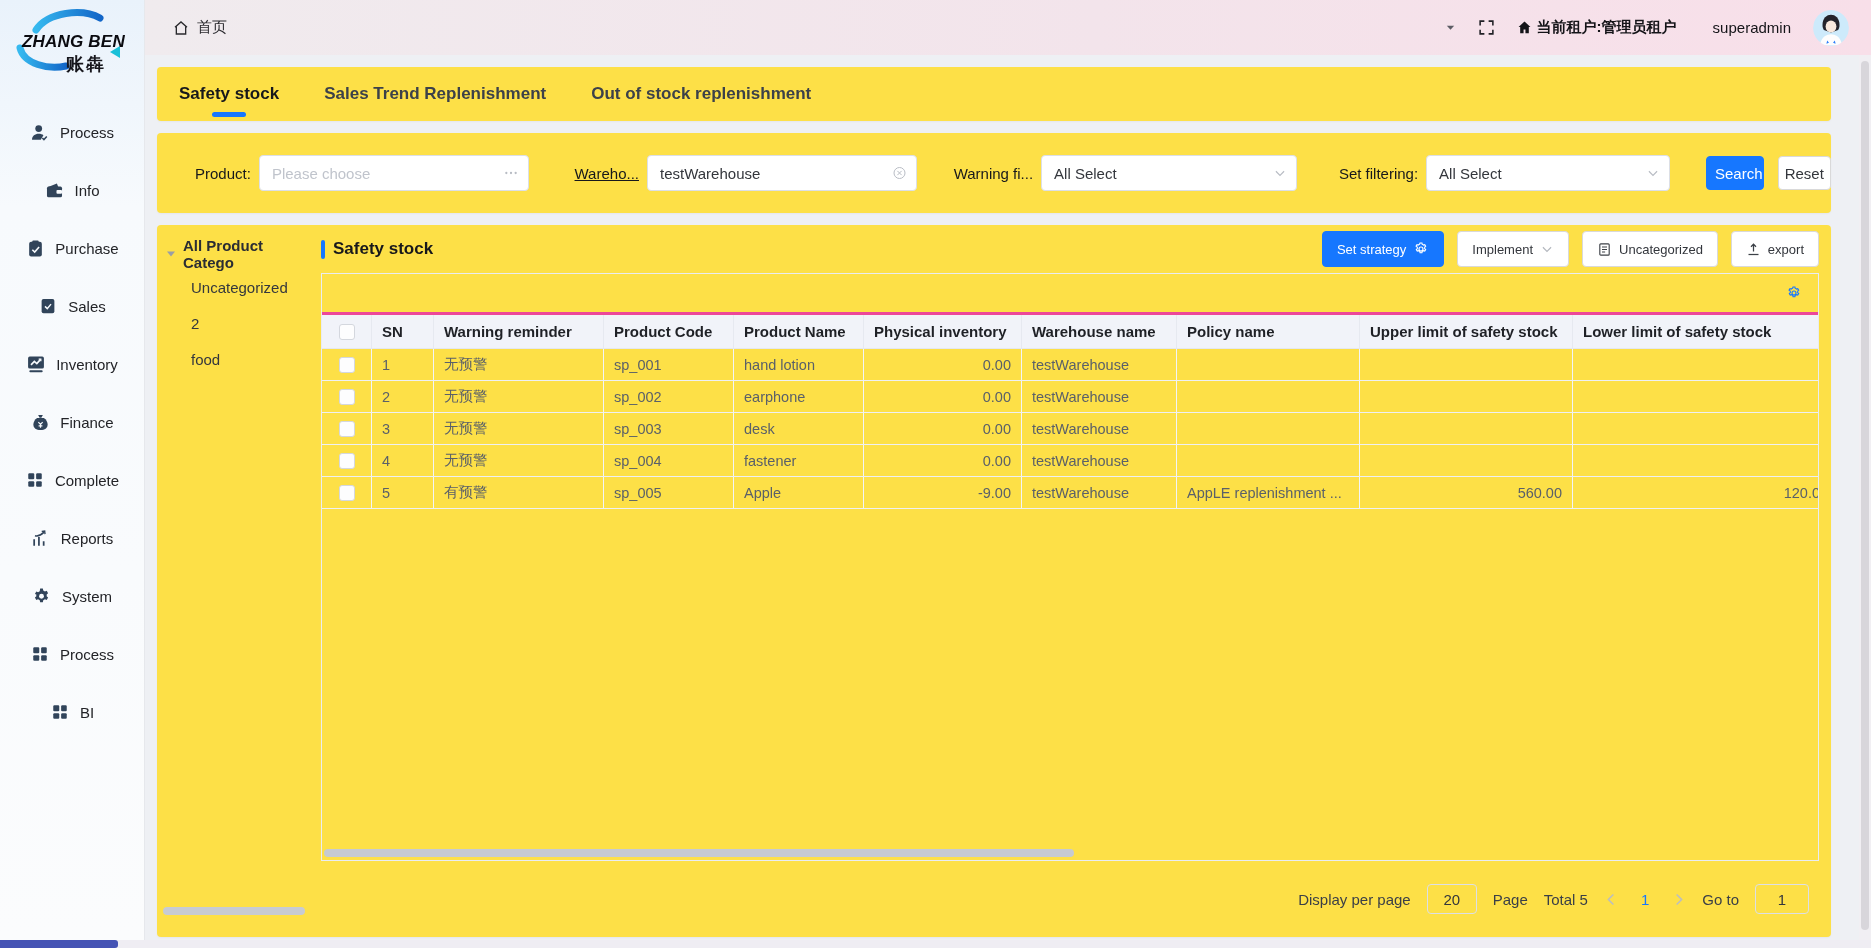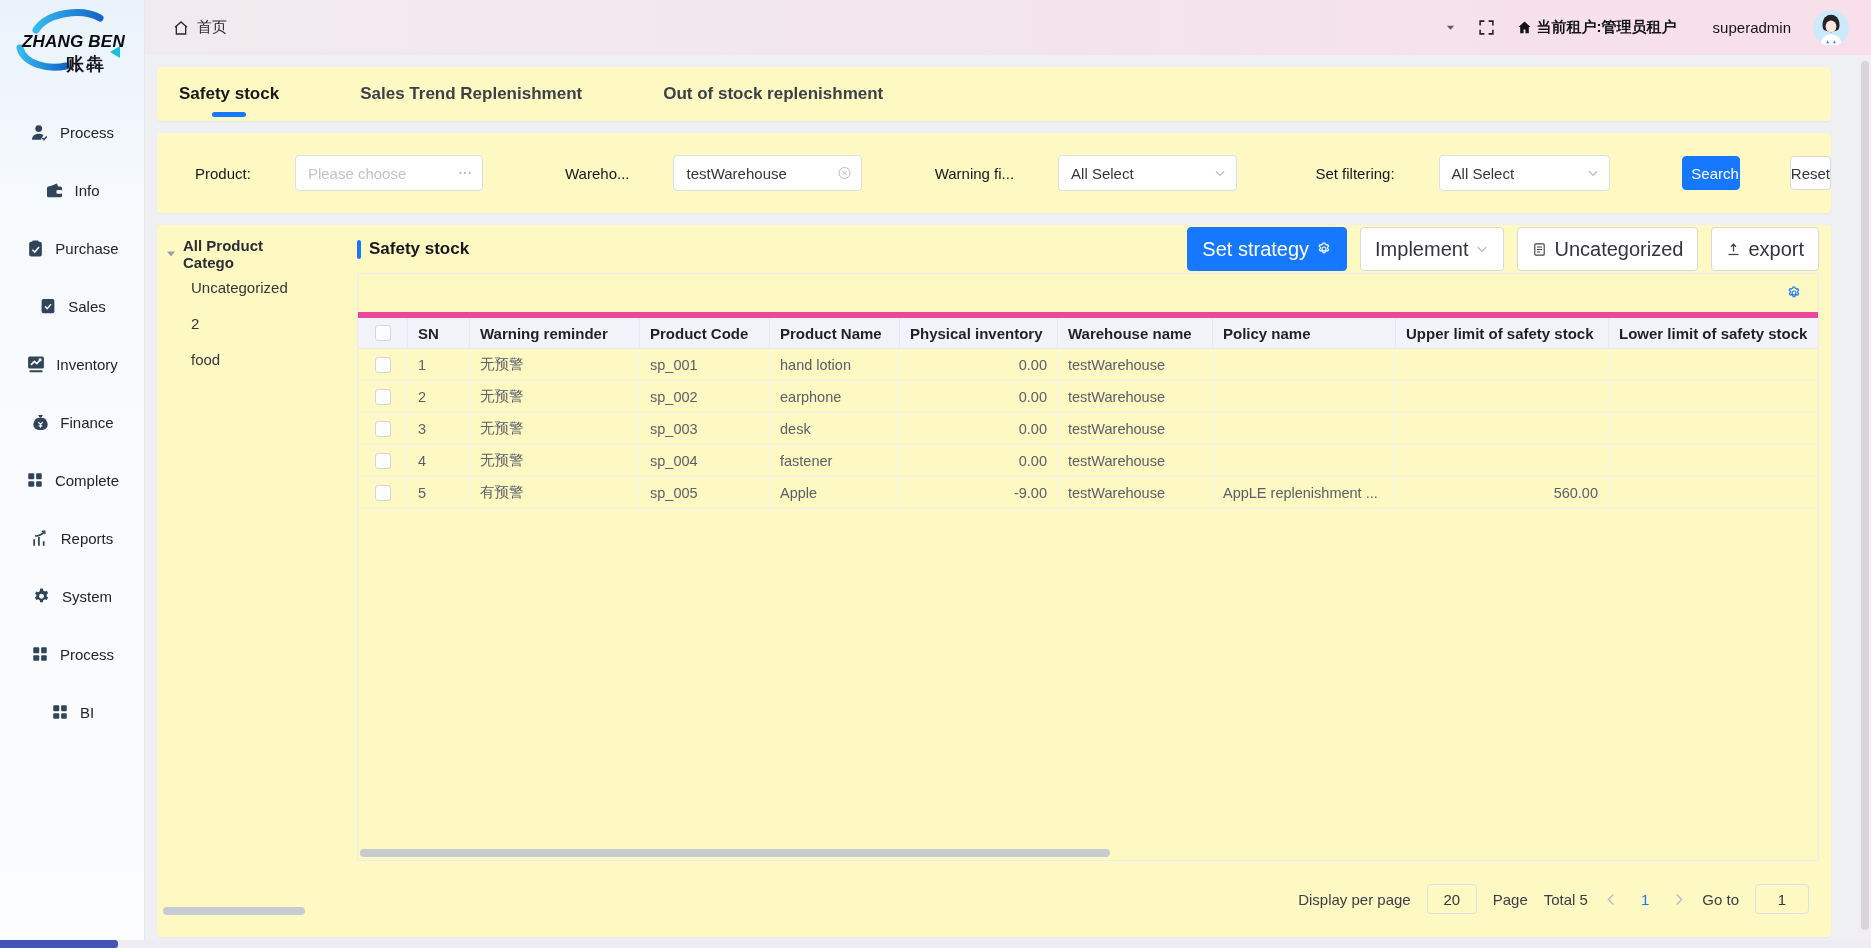--- a/index.html
+++ b/index.html
@@ -30,21 +30,21 @@
   .tb-close { color:#8c8c92; width:12px; height:12px; display:flex; align-items:center; }
   .tb-right { margin-left:auto; display:flex; align-items:center; gap:22px; padding-right:22px; }
   .tb-caret { color:#5c5c64; display:flex; }
   .tb-fs { color:#202026; display:flex; cursor:pointer; }
   .tb-tenant { display:flex; align-items:center; gap:5px; font-size:15px; color:#141418; font-weight:600; }
   .tb-user { font-size:15px; color:#141418; margin-left:14px; }
   .tb-avatar { width:36px; height:36px; border-radius:50%; overflow:hidden; cursor:pointer; }
 
   
   .content { position:absolute; left:145px; top:55px; width:1726px; height:885px; padding:12px 40px 0 12px; }
-  .card { background:#fef9c3; border-radius:4px; box-shadow:0 1px 2px rgba(28,35,56,.04);gap:36px; }
+  .card { background:#fde047; border-radius:4px; box-shadow:0 1px 2px rgba(28,35,56,.04); }
 
   
   .tabs-card { height:54px; display:flex; align-items:stretch; padding-left:22px; }
   .tab { position:relative; display:flex; align-items:center; margin-right:45px; font-size:17px; font-weight:700; color:#3c4149; cursor:pointer; }
   .tab.active { color:#17181b; }
   .tab .underline { position:absolute; left:50%; transform:translateX(-50%); bottom:4px; width:34px; height:5px; border-radius:3px; background:#1677ff; }
 
   
   .filter-card { height:80px; margin-top:12px; display:flex; align-items:center; padding-left:38px; font-size:15px; color:#17181b; }
   .f-label { white-space:nowrap; }
@@ -61,29 +61,29 @@
   .tree-root { display:flex; align-items:center; gap:6px; padding-left:8px; height:30px; font-size:15px; font-weight:600; color:#2b2d33; cursor:pointer; }
   .tree-caret { color:#9a9ea6; display:flex; }
   .tree-child { padding-left:34px; height:36px; display:flex; align-items:center; font-size:15px; color:#34373d; cursor:pointer; }
   .tree-scroll { position:absolute; left:6px; right:4px; bottom:22px; height:8px; border-radius:4px; background:#c7cbd3; cursor:pointer; }
 
   .panel { flex:1; padding:0 12px; display:flex; flex-direction:column; min-width:0; }
   .panel-header { height:48px; display:flex; align-items:center; }
   .panel-title { display:flex; align-items:center; gap:8px; font-size:17px; font-weight:700; color:#17181b; }
   .title-bar { width:4px; height:19px; border-radius:2px; background:#1677ff; }
   .panel-actions { margin-left:auto; display:flex; align-items:center; gap:13px; }
-  .pa-btn { height:44px; padding:0 14px; gap:7px; font-size:20px; }
+  .pa-btn { height:36px; padding:0 14px; gap:7px; font-size:13px; }
   .pa-btn .chev { color:#b4b8bf; display:flex; }
   .pa-btn .ico { display:flex; color:#3c4047; }
   .btn-primary .ico { color:#fff; }
 
   .table-zone { position:relative; border:1px solid #e9ecf2; flex:0 0 588px; display:flex; flex-direction:column; overflow:hidden; }
   .t-toolbar { height:38px; display:flex; align-items:center; justify-content:flex-end; padding-right:16px; }
   .t-gear { color:#1677ff; display:flex; cursor:pointer; }
-  .t-header { display:flex; height:37px; background:#f1f3f9; border-top:6px solid #ec4899; border-bottom:1px solid #e5e8ef; }
+  .t-header { display:flex; height:37px; background:#f1f3f9; border-top:3px solid #ec4899; border-bottom:1px solid #e5e8ef; }
   .t-header .cell { font-weight:700; color:#1f2126; border-right:1px solid #e6e9f0; }
   .cell { flex:0 0 auto; display:flex; align-items:center; padding:0 10px; font-size:15px; overflow:hidden; white-space:nowrap; }
   .cell.right { justify-content:flex-end; }
   .cell.center { justify-content:center; }
   .t-row { display:flex; height:32px; border-bottom:1px solid #eef0f4; cursor:pointer; }
   .t-row .cell { color:#5a6069; border-right:1px solid #f2f4f8; font-size:14.5px; }
   .cb { width:16px; height:16px; border:1px solid #d4d7de; border-radius:3px; background:#fdfdfe; cursor:pointer; }
   .h-scroll { position:absolute; left:2px; bottom:3px; width:750px; height:8px; border-radius:4px; background:#c6cad1; cursor:pointer; }
 
   .pager { flex:1; display:flex; align-items:center; justify-content:flex-end; gap:16px; font-size:15px; color:#3a3f47; padding-right:10px; }
@@ -297,21 +297,21 @@
       <div class="f-input" style="width:272px; margin-left:8px;">
         <span class="ph">Please choose</span>
         <span class="f-suffix">
             <svg viewBox="0 0 24 24" width="16" height="16" fill="currentColor">
               <circle cx="5" cy="12" r="1.7"></circle>
               <circle cx="12" cy="12" r="1.7"></circle>
               <circle cx="19" cy="12" r="1.7"></circle>
             </svg>
           </span>
       </div>
-      <span class="f-label" style="margin-left:46px;">Wareho...</span>
+      <span class="f-label" style="margin-left:46px;text-decoration:underline;">Wareho...</span>
       <div class="f-input" style="width:272px; margin-left:8px;">
         <span>testWarehouse</span>
         <span class="f-suffix">
             <svg viewBox="0 0 24 24" width="15" height="15" fill="none" stroke="currentColor" stroke-width="1.6">
               <circle cx="12" cy="12" r="8.8"></circle>
               <path d="M8.6 8.6l6.8 6.8M15.4 8.6l-6.8 6.8"></path>
             </svg>
           </span>
       </div>
       <span class="f-label" style="margin-left:37px;">Warning fi...</span>

